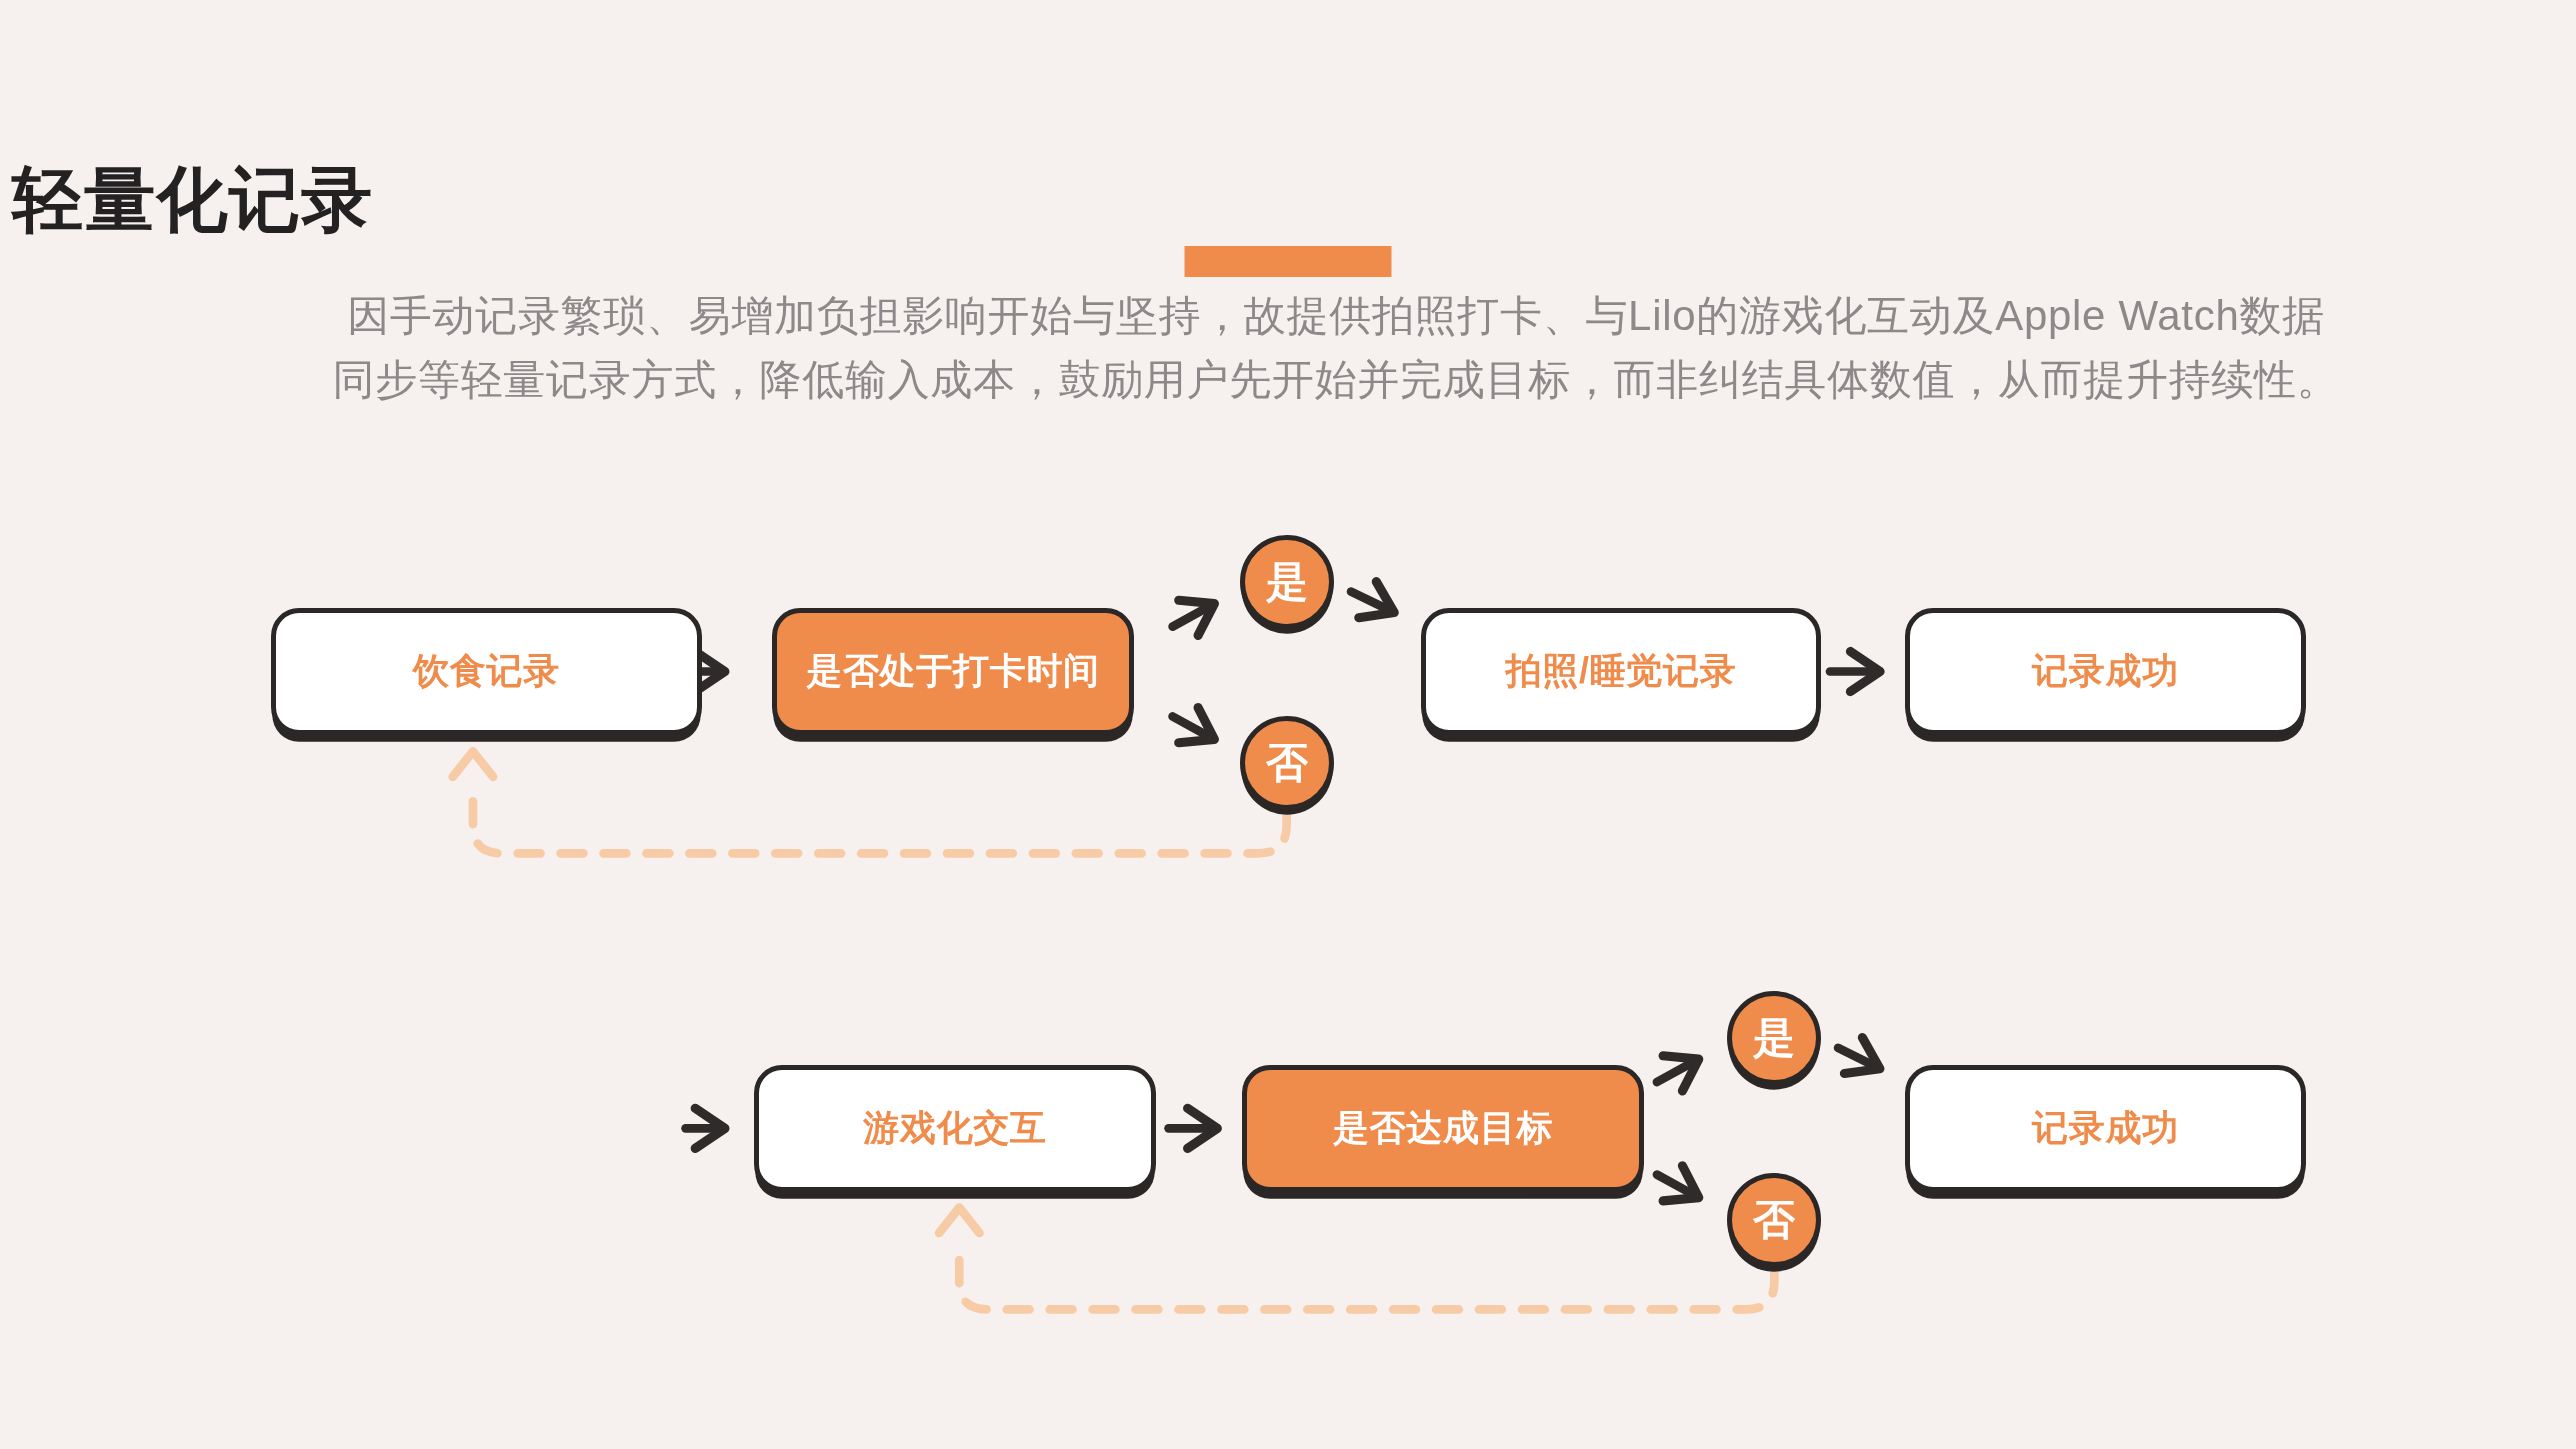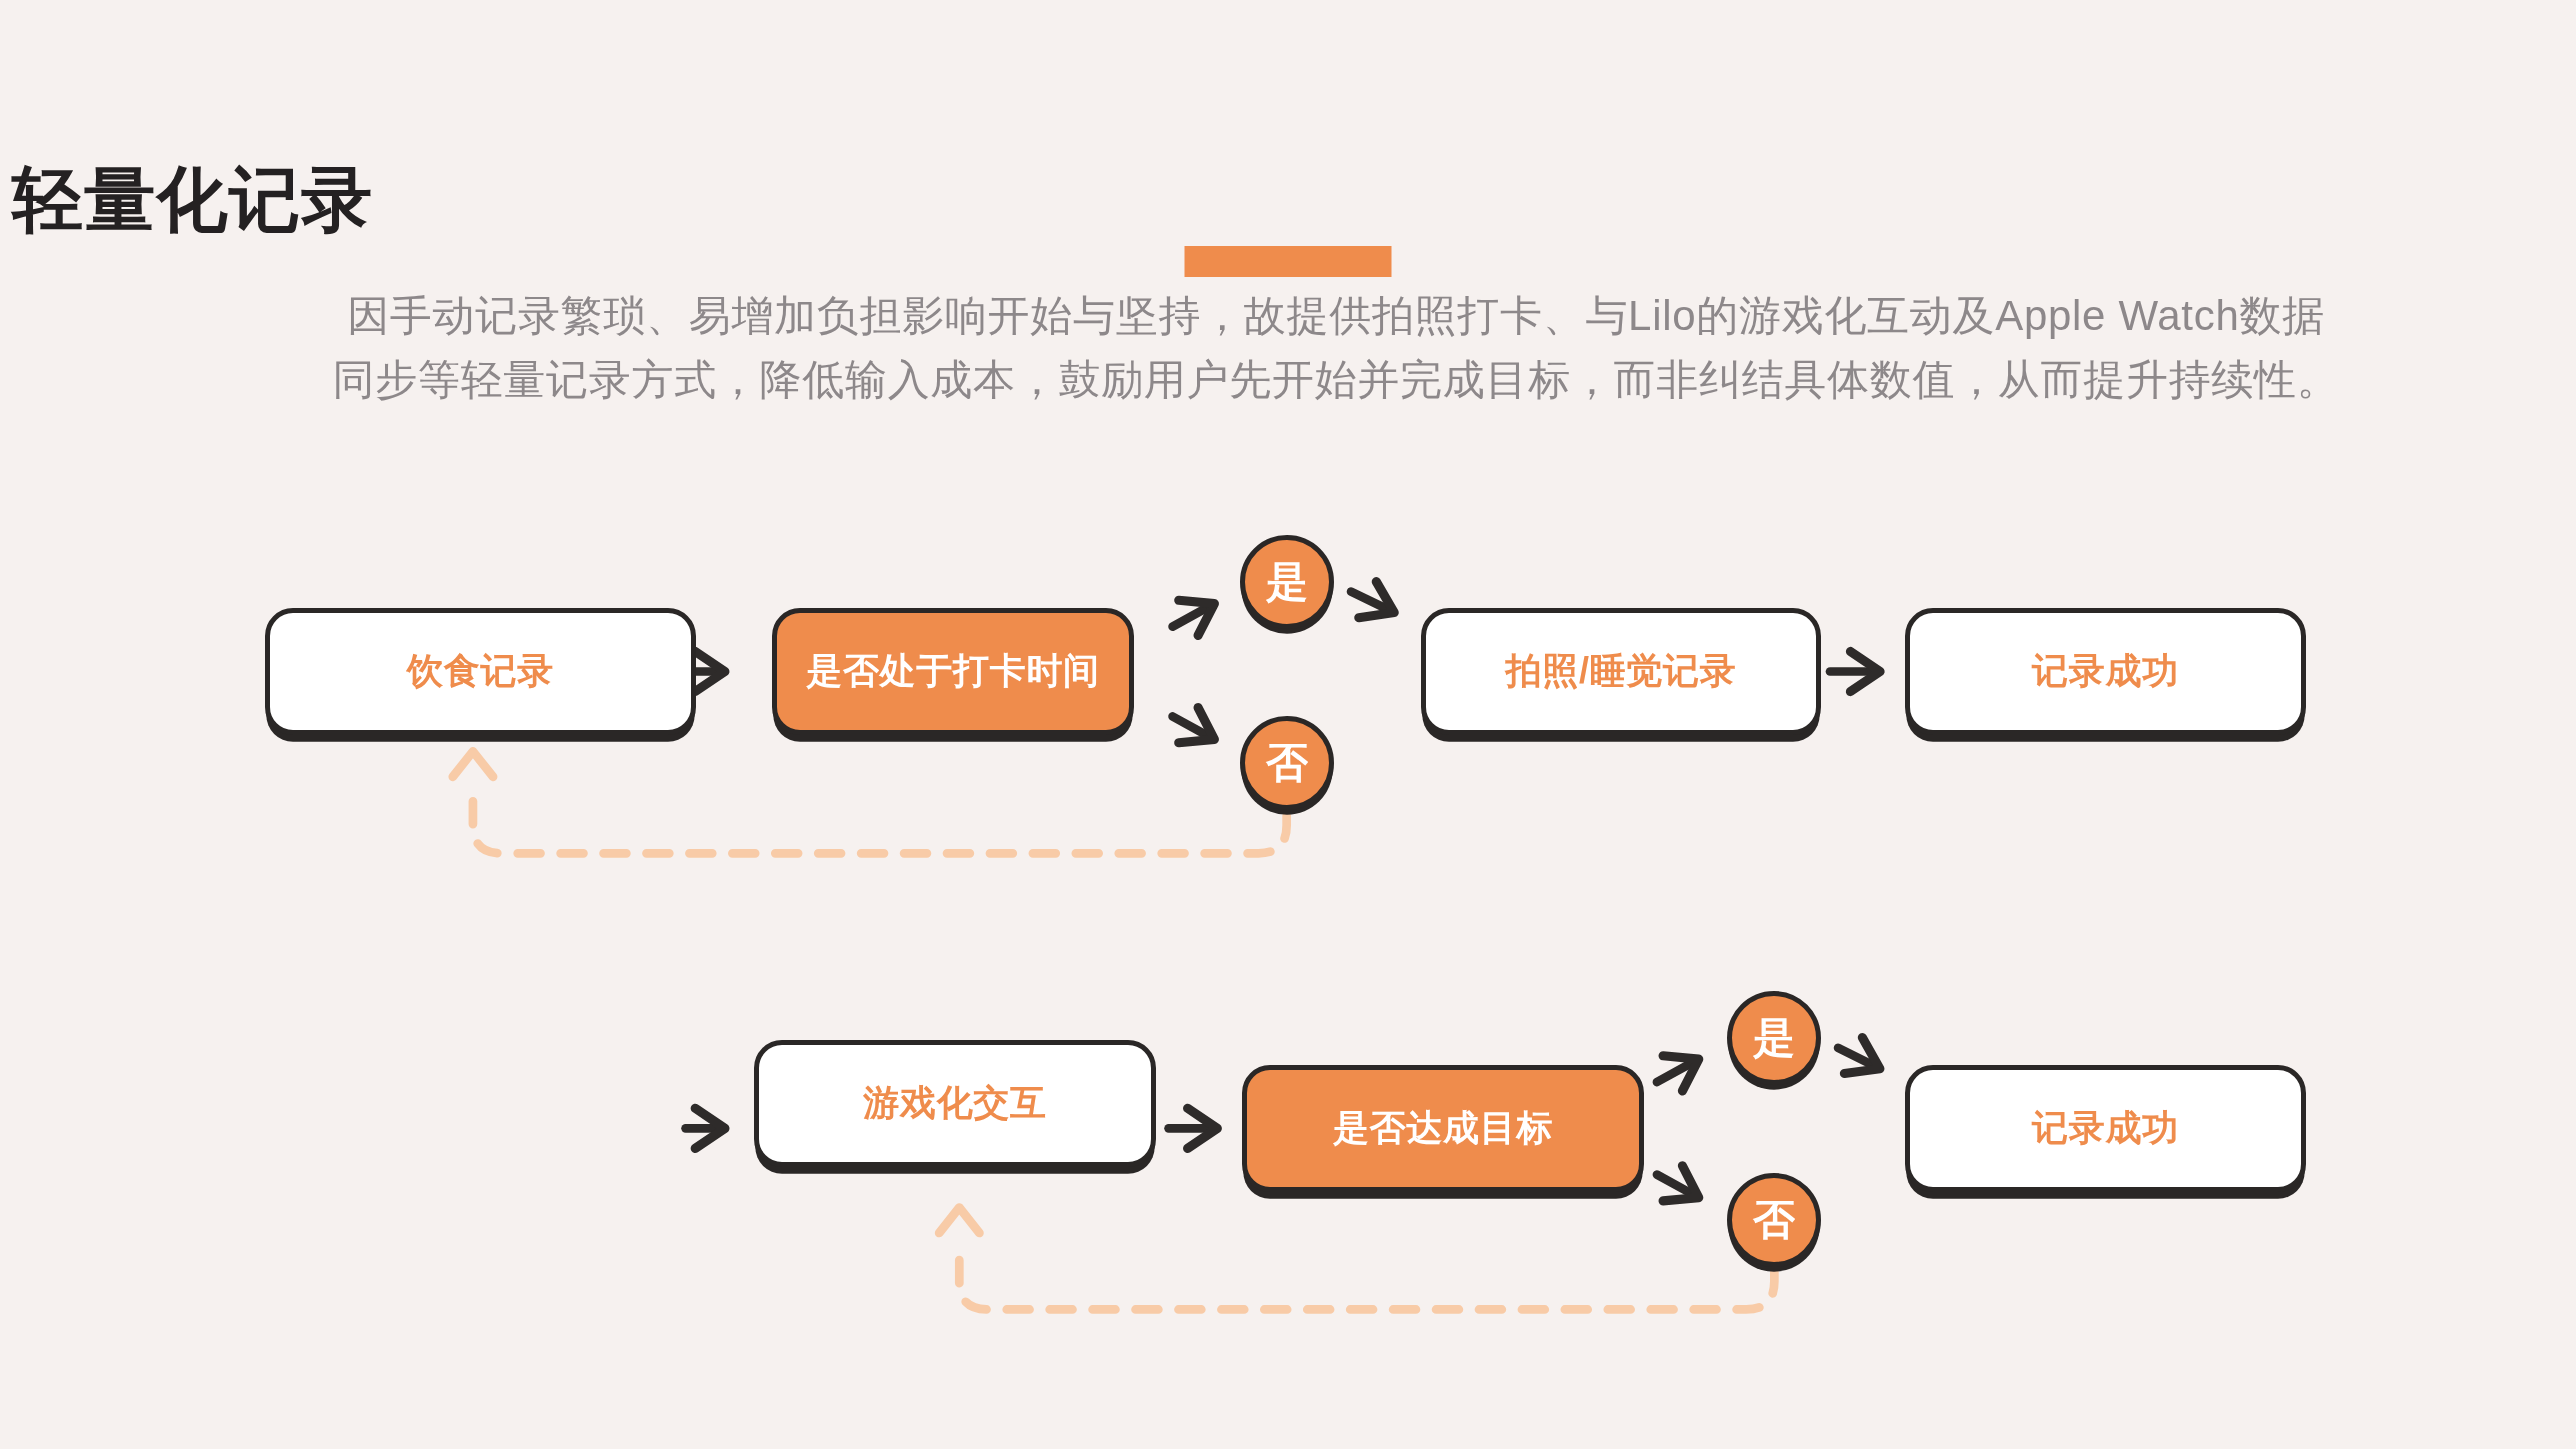--- a/index.html
+++ b/index.html
@@ -129,27 +129,27 @@
     <path d="M1022 1682 L1078 1682" stroke="#2E2B2A" stroke-width="13" stroke-linecap="round" fill="none" marker-end="url(#chev)"></path>
     <path d="M1742 1682 L1812 1682" stroke="#2E2B2A" stroke-width="13" stroke-linecap="round" fill="none" marker-end="url(#chev)"></path>
     <path d="M2470 1613 L2530 1580" stroke="#2E2B2A" stroke-width="13" stroke-linecap="round" fill="none" marker-end="url(#chev)"></path>
     <path d="M2470 1751 L2530 1784" stroke="#2E2B2A" stroke-width="13" stroke-linecap="round" fill="none" marker-end="url(#chev)"></path>
     <path d="M2740 1562 L2800 1592" stroke="#2E2B2A" stroke-width="13" stroke-linecap="round" fill="none" marker-end="url(#chev)"></path>
 
     <path d="M2645 1894 L2645 1910 Q2645 1952 2603 1952 L1472 1952 Q1430 1952 1430 1910 L1430 1852" stroke="#F8CBA7" stroke-width="13" stroke-linecap="round" fill="none" stroke-dasharray="34 30"></path>
     <path d="M1400 1838 L1430 1800 L1460 1838" stroke="#F8CBA7" stroke-width="13" stroke-linecap="round" stroke-linejoin="round" fill="none"></path>
   </svg>
 
-  <div class="node" style="left:265px; top:608px; width:431px; height:127px;">饮食记录</div>
+  <div class="node" style="left:271px; top:608px; width:431px; height:127px;">饮食记录</div>
   <div class="node accent" style="left:772px; top:608px; width:362px; height:127px;">是否处于打卡时间</div>
   <div class="decision-circle" style="left:1240px; top:535px;">是</div>
   <div class="decision-circle" style="left:1240px; top:716px;">否</div>
   <div class="node" style="left:1421px; top:608px; width:400px; height:127px;">拍照/睡觉记录</div>
   <div class="node" style="left:1905px; top:608px; width:401px; height:127px;">记录成功</div>
 
-  <div class="node" style="left:754px; top:1040px; width:402px; height:127px;">游戏化交互</div>
+  <div class="node" style="left:754px; top:1065px; width:402px; height:127px;">游戏化交互</div>
   <div class="node accent" style="left:1242px; top:1065px; width:402px; height:127px;">是否达成目标</div>
   <div class="decision-circle" style="left:1727px; top:991px;">是</div>
   <div class="decision-circle" style="left:1727px; top:1173px;">否</div>
   <div class="node" style="left:1905px; top:1065px; width:401px; height:127px;">记录成功</div>
 
 </div>
 
 
 </body></html>

